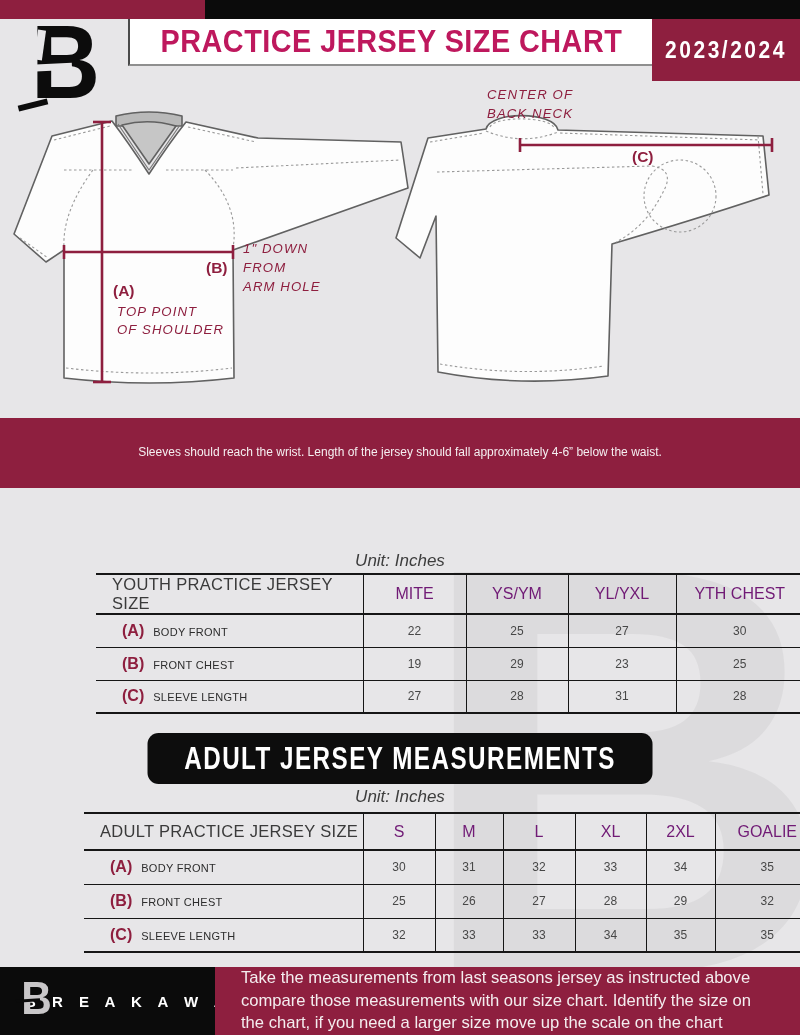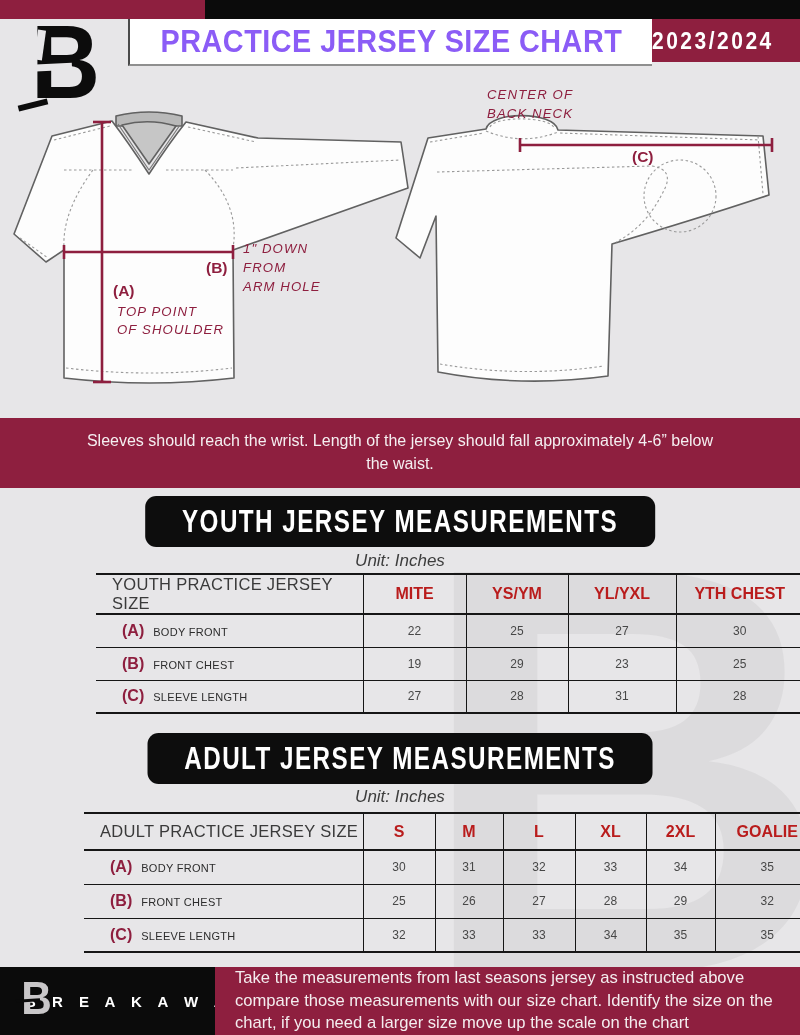--- a/index.html
+++ b/index.html
@@ -11,27 +11,27 @@
   }
   .z{position:absolute;}
 
   
   .strip-maroon{left:0;top:0;width:205px;height:19px;background:#8e1f3f;}
   .strip-black{left:205px;top:0;width:595px;height:19px;background:#0b0b0b;}
   .titlebox{
     left:128px;top:19px;width:524px;height:47px;background:#ffffff;
     border-left:2px solid #4a4a4a;border-bottom:2px solid #8f8f8f;
     display:flex;align-items:center;justify-content:center;
-    font-size:30px;font-weight:bold;color:#8b5cf6;letter-spacing:.5px;
+    font-size:30px;font-weight:bold;color:#be185d;letter-spacing:.5px;
     box-sizing:border-box;z-index:3;
   }
   .titlebox span{display:inline-block;transform:scale(.96,1.04);white-space:nowrap;}
   .yearbox{
-    left:652px;top:19px;width:148px;height:43px;background:#8e1f3f;color:#fff;
-    display:flex;align-items:center;
+    left:652px;top:19px;width:148px;height:62px;background:#8e1f3f;color:#fff;
+    display:flex;align-items:center;justify-content:center;
     font-size:21px;font-weight:bold;letter-spacing:2.5px;z-index:3;
   }
   .yearbox span{display:inline-block;transform:scaleY(1.12);}
 
   
   .logo{left:20px;top:16px;width:100px;height:108px;z-index:3;}
   .logo .bchar{
     position:absolute;left:8px;top:-6px;font-size:104px;line-height:1;
     font-weight:800;color:#0c0c0c;font-family:"Liberation Sans",sans-serif;
     transform:scale(.92,1.0);
@@ -43,21 +43,21 @@
   
   .diagram{left:0;top:66px;z-index:2;}
   .ann{font-style:italic;letter-spacing:1.1px;fill:#8e1f3f;font-size:13.2px;font-family:"Liberation Sans",sans-serif;}
   .annkey{font-weight:bold;fill:#8e1f3f;font-size:15.5px;font-family:"Liberation Sans",sans-serif;}
 
   
   .notice{
     left:0;top:418px;width:800px;height:70px;background:#8e1f3f;color:#f5eff1;
     display:flex;align-items:center;justify-content:center;text-align:center;z-index:2;
   }
-  .notice p{margin:0;max-width:650px;font-size:16px;line-height:1.42;font-weight:400;}
+  .notice p{margin:0;max-width:650px;font-size:12px;line-height:1.42;font-weight:400;}
 
   
   .section-banner{
     left:50%;transform:translateX(-50%);
     background:#0d0d0d;color:#fff;border-radius:11px;
     display:flex;align-items:center;justify-content:center;
     padding:0 30px;height:51px;z-index:2;white-space:nowrap;
   }
   .section-banner span{
     display:inline-block;font-weight:bold;font-size:25px;letter-spacing:1.5px;
@@ -78,21 +78,21 @@
     border-top:2.4px solid #161616;border-bottom:2.4px solid #161616;margin-left:48px;
   }
   table.meas thead tr{border-bottom:2.4px solid #161616;}
   table.meas tbody tr + tr{border-top:1.6px solid #161616;}
   table.meas th, table.meas td{padding:0;vertical-align:middle;}
   table.meas th:nth-child(n+2), table.meas td:nth-child(n+2){border-left:1.6px solid #161616;}
   table.meas th.rowhead{
     text-align:left;padding-left:16px;font-weight:400;color:#3a3a3a;
     font-size:16.5px;letter-spacing:.3px;
   }
-  table.meas th.colhead{font-size:16px;font-weight:bold;color:#b91c1c;}
+  table.meas th.colhead{font-size:16px;font-weight:normal;color:#701a75;}
   table.meas td.label-cell{text-align:left;padding-left:26px;white-space:nowrap;}
   table.meas td.label-cell .k{color:#8e1f3f;font-weight:bold;font-size:16px;margin-right:9px;}
   table.meas td.label-cell .l{color:#2c2c2c;font-size:11px;letter-spacing:.3px;}
   table.meas td.val{text-align:center;color:#474747;font-size:12px;}
   .table-youth{left:48px;top:573px;width:707px;}
   .table-youth thead tr{height:40px;}
   .table-youth tbody tr{height:33px;}
   .table-adult{left:36px;top:812px;width:735px;}
   .table-adult thead tr{height:37px;}
   .table-adult tbody tr{height:34px;}
@@ -110,21 +110,21 @@
   }
   .flogo{position:relative;width:40px;height:48px;margin-left:18px;}
   .flogo .bchar{
     position:absolute;left:2px;top:-2px;font-size:46px;line-height:1;font-weight:800;
     color:#c9c7c9;transform:scale(.92,1.0);
   }
   .flogo .slit1{position:absolute;left:-2px;top:22px;width:24px;height:3px;background:#0b0b0b;transform:rotate(-3deg);}
   .brand-text{color:#ffffff;font-weight:bold;font-size:15px;letter-spacing:6px;margin-left:7px;white-space:nowrap;}
   .footer-maroon{
     left:215px;top:967px;width:585px;height:68px;background:#8e1f3f;z-index:2;
-    display:flex;align-items:center;box-sizing:border-box;padding:0 20px;
+    display:flex;align-items:center;box-sizing:border-box;padding:0 26px;
   }
   .footer-maroon p{margin:0;color:#f4edef;font-size:16.6px;line-height:1.36;}
 </style>
 </head>
 <body>
 
 <div class="page">
 
   <div class="z strip-maroon"></div>
   <div class="z strip-black"></div>
@@ -216,23 +216,20 @@
     <text class="ann" x="487" y="33">CENTER OF</text>
     <text class="ann" x="487" y="52">BACK NECK</text>
   </svg>
 
   <div class="z notice">
     <p>Sleeves should reach the wrist. Length of the jersey should fall approximately 4-6” below the waist.</p>
   </div>
 
   <div class="z watermark">B</div>
 
-  <div class="z section-banner banner-youth">
-    <span>YOUTH JERSEY MEASUREMENTS</span>
-  </div>
   <div class="z unit unit-youth">Unit: Inches</div>
 
   <table class="meas table-youth">
     <colgroup>
         <col style="width:267px">
         <col style="width:103px">
         <col style="width:102px">
         <col style="width:108px">
         <col style="width:127px">
       </colgroup>

